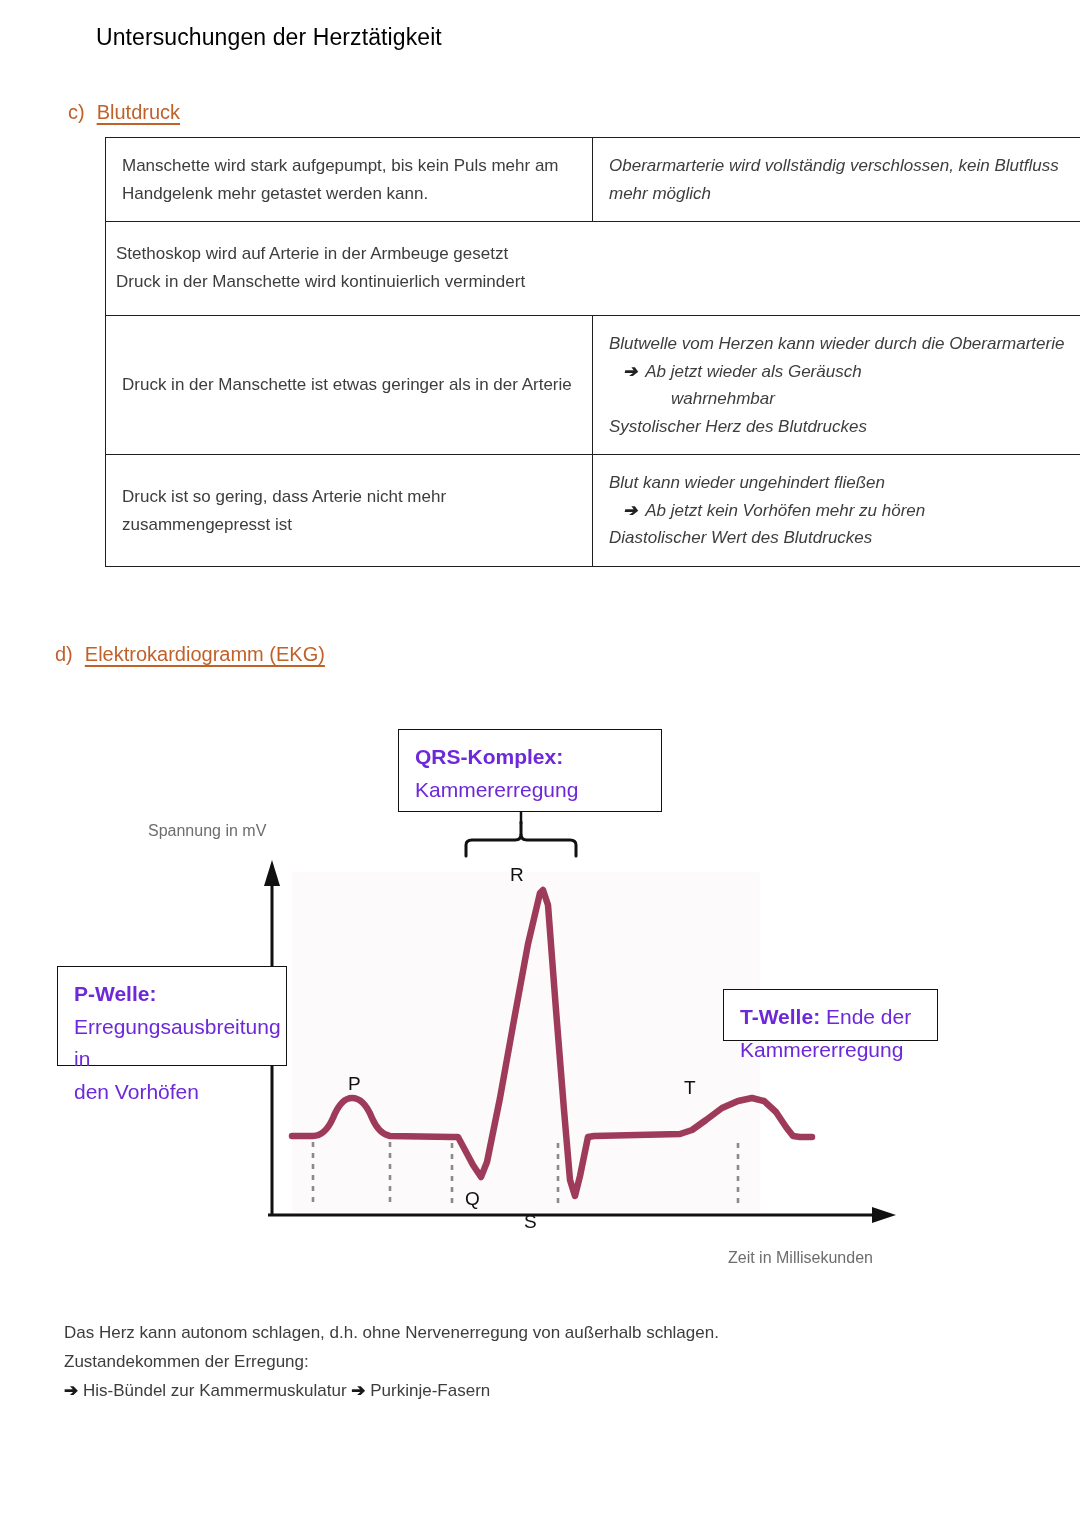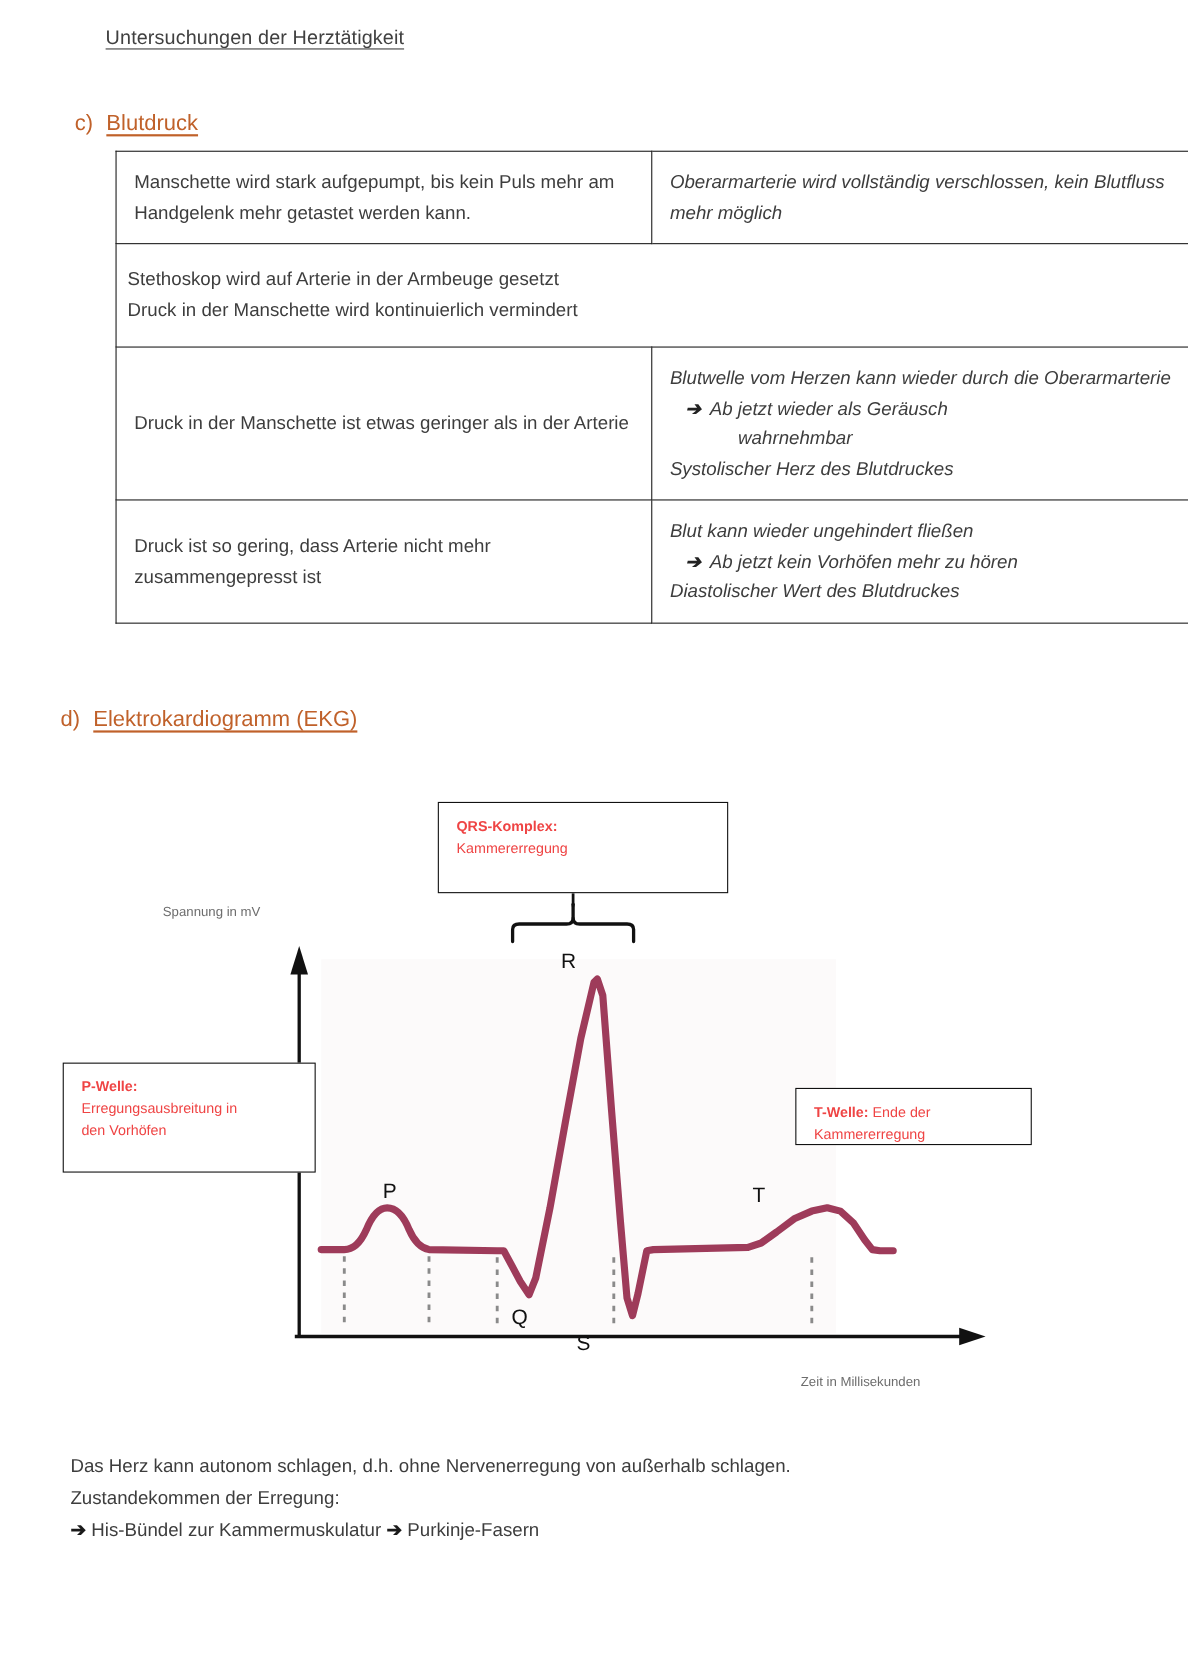--- a/index.html
+++ b/index.html
@@ -12,23 +12,22 @@
     position: relative;
     font-family: "Liberation Sans", sans-serif;
     color: #3b3b3b;
     overflow: hidden;
   }
 
   
   .page-title {
     position: absolute;
     left: 96px; top: 24px;
-    font-size: 18px;
-    color: #404040;
-    text-decoration: underline;
+    font-size: 23px;
+    color: #000000;
     text-underline-offset: 4px;
     letter-spacing: .1px;
   }
 
   
   .section-head {
     position: absolute;
     display: flex;
     align-items: baseline;
     gap: 12px;
@@ -74,34 +73,34 @@
   .arrow-line .glyph { font-weight: bold; color: #222; padding-right: 8px; }
   .arrow-cont { display: block; padding-left: 62px; }
   .ekg-plot-bg {
     position: absolute;
     left: 290px; top: 182px;
     width: 470px; height: 350px;
     background: #fcfafa;
   }
   .axis-label {
     position: absolute;
-    font-size: 12px;
+    font-size: 16px;
     color: #6d6d6d;
     white-space: nowrap;
   }
   #lbl-y { left: 148px; top: 822px; }
   #lbl-x { left: 728px; top: 1249px; }
 
   .callout {
     position: absolute;
     background: #ffffff;
     border: 1.8px solid #111;
-    font-size: 13px;
+    font-size: 21px;
     line-height: 1.55;
-    color: #ef4444;
+    color: #6d28d9;
     padding: 11px 14px 12px 16px;
     z-index: 6;
   }
   .callout b { font-weight: bold; }
   #box-qrs { left: 398px; top: 729px; width: 264px; height: 83px; }
   #box-p   { left: 57px;  top: 966px; width: 230px; height: 100px; }
   #box-t   { left: 723px; top: 989px; width: 215px; height: 52px; }
 
   .wave-letter {
     position: absolute;

